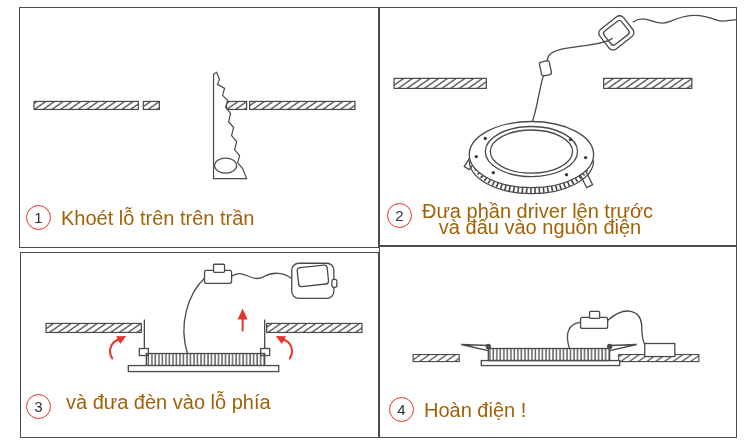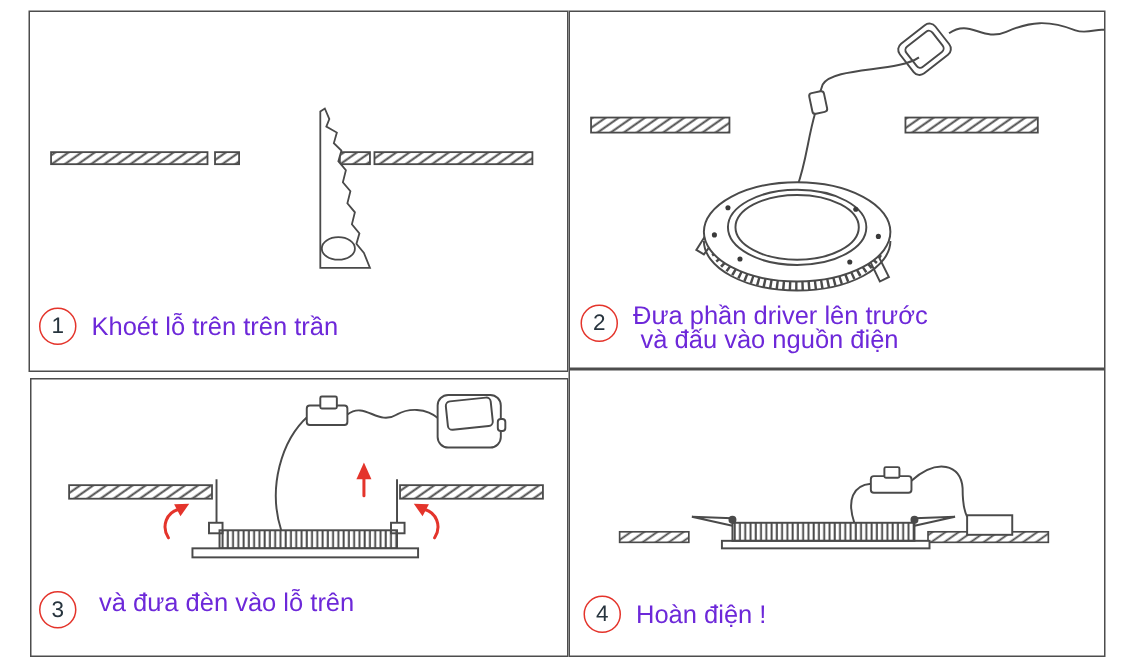--- a/index.html
+++ b/index.html
@@ -9,22 +9,22 @@
   #p1{left:19px;top:7px;width:360px;height:241px;}
   #p2{left:379px;top:7px;width:358px;height:239px;}
   #p3{left:20px;top:252px;width:359px;height:186px;}
   #p4{left:379px;top:246px;width:358px;height:192px;}
   .panel svg{position:absolute;left:0;top:0;width:100%;height:100%;display:block;}
   .label{position:absolute;display:flex;gap:10px;align-items:flex-start;}
   .label.single{align-items:center;}
   .badge{width:23px;height:23px;border:1.7px solid #e4342b;border-radius:50%;
          display:flex;align-items:center;justify-content:center;
          font-size:15px;color:#27343e;flex:0 0 auto;background:#fff;}
-  .cap{font-size:17px;color:#6d28d9;line-height:16px;white-space:nowrap;}
-  .cap .l2{margin-left:5px;}
+  .cap{font-size:20px;color:#a16207;line-height:16px;white-space:nowrap;}
+  .cap .l2{margin-left:5px;text-align:center;}
   #p1 .label{left:6px;top:197px;}
   #p2 .label{left:7px;top:195px;}
   #p3 .label{left:5px;top:141px;}
   #p4 .label{left:9px;top:150px;}
 </style>
 </head>
 <body>
 
 <div class="panel" id="p1">
   <svg viewBox="0 0 357 238">
@@ -149,21 +149,21 @@
       <polygon points="0,-5.5 4.5,3.5 -4.5,3.5" fill="#e4342b" stroke="none" transform="translate(100,85) rotate(62)"></polygon>
       <path d="M268,105 C273,97 269,88 261,86"></path>
       <polygon points="0,-5.5 4.5,3.5 -4.5,3.5" fill="#e4342b" stroke="none" transform="translate(259,85) rotate(-62)"></polygon>
     </g>
   </svg>
   <div class="label">
     <div class="badge">
       <span>3</span>
     </div>
     <div class="cap">
-      <div class="l2">và đưa đèn vào lỗ trên</div>
+      <div class="l2">và đưa đèn vào lỗ phía</div>
     </div>
   </div>
 </div>
 
 <div class="panel" id="p4">
   <svg viewBox="0 0 355 189">
     <defs>
       <pattern id="h4" width="5" height="7" patternUnits="userSpaceOnUse" patternTransform="rotate(55)">
         <line x1="1" y1="0" x2="1" y2="7" stroke="#4a4a4a" stroke-width="1.2"></line>
       </pattern>

